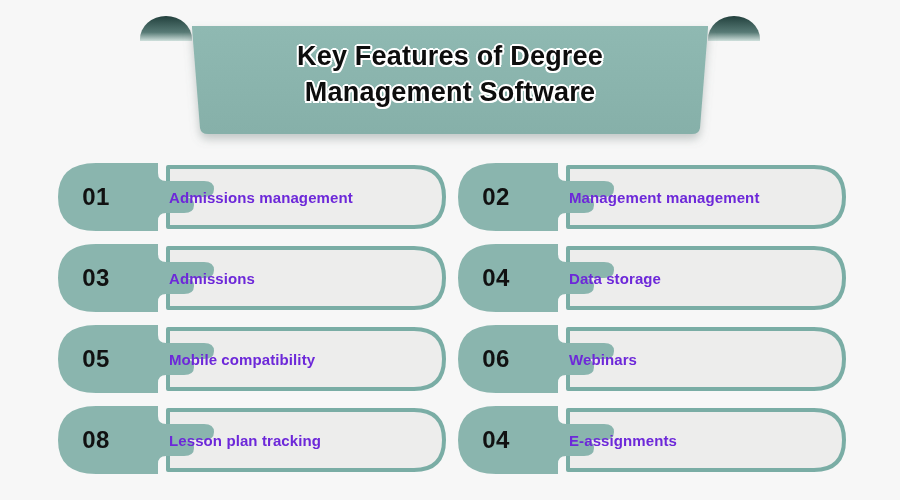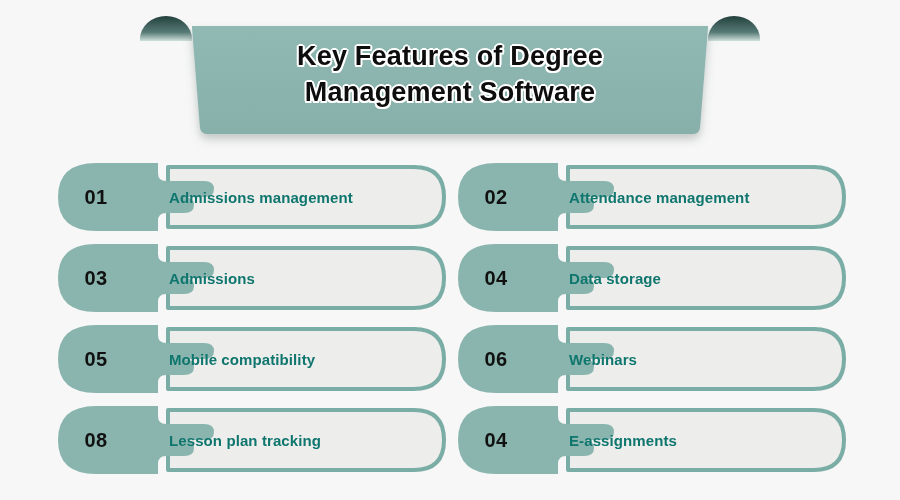--- a/index.html
+++ b/index.html
@@ -88,37 +88,37 @@
   }
   .feature-number {
     position: absolute;
     left: 0;
     top: 0;
     width: 76px;
     height: 68px;
     display: flex;
     align-items: center;
     justify-content: center;
-    font-size: 20px;
+    font-size: 24px;
     font-weight: bold;
     color: #111111;
     letter-spacing: 0.5px;
     pointer-events: none;
   }
   .feature-label {
     position: absolute;
     left: 111px;
     top: 0;
     height: 68px;
     width: 272px;
     display: flex;
     align-items: center;
     font-size: 15px;
     font-weight: bold;
-    color: #0f766e;
+    color: #6d28d9;
     letter-spacing: 0.1px;
     pointer-events: none;
   }
 </style>
 </head>
 <body style="background: rgb(247, 247, 247);">
 
 <div id="infographic">
 
   <div class="banner-wrap">
@@ -172,21 +172,21 @@
       <div class="feature-number">01</div>
       <div class="feature-label">Admissions management</div>
     </div>
 
     <div class="feature-item col-right row-0">
       <svg class="feature-svg" width="390" height="68" viewBox="0 0 390 68">
         <path d="M 110,4 L 356,4 Q 386,4 386,34 Q 386,64 356,64 L 110,64 Z" fill="#ededec" stroke="#7aada5" stroke-width="4" stroke-linejoin="round"></path>
         <path d="M 100,0 L 38,0 Q 0,0 0,34 Q 0,68 38,68 L 100,68 L 100,58 Q 100,50 108,50 L 126,50 Q 136,50 136,42 Q 136,34 126,34 L 146,34 Q 156,34 156,26 Q 156,18 146,18 L 108,18 Q 100,18 100,10 Z" fill="#8ab5ae"></path>
       </svg>
       <div class="feature-number">02</div>
-      <div class="feature-label">Attendance management</div>
+      <div class="feature-label">Management management</div>
     </div>
 
     <div class="feature-item col-left row-1">
       <svg class="feature-svg" width="390" height="68" viewBox="0 0 390 68">
         <path d="M 110,4 L 356,4 Q 386,4 386,34 Q 386,64 356,64 L 110,64 Z" fill="#ededec" stroke="#7aada5" stroke-width="4" stroke-linejoin="round"></path>
         <path d="M 100,0 L 38,0 Q 0,0 0,34 Q 0,68 38,68 L 100,68 L 100,58 Q 100,50 108,50 L 126,50 Q 136,50 136,42 Q 136,34 126,34 L 146,34 Q 156,34 156,26 Q 156,18 146,18 L 108,18 Q 100,18 100,10 Z" fill="#8ab5ae"></path>
       </svg>
       <div class="feature-number">03</div>
       <div class="feature-label">Admissions</div>
     </div>

